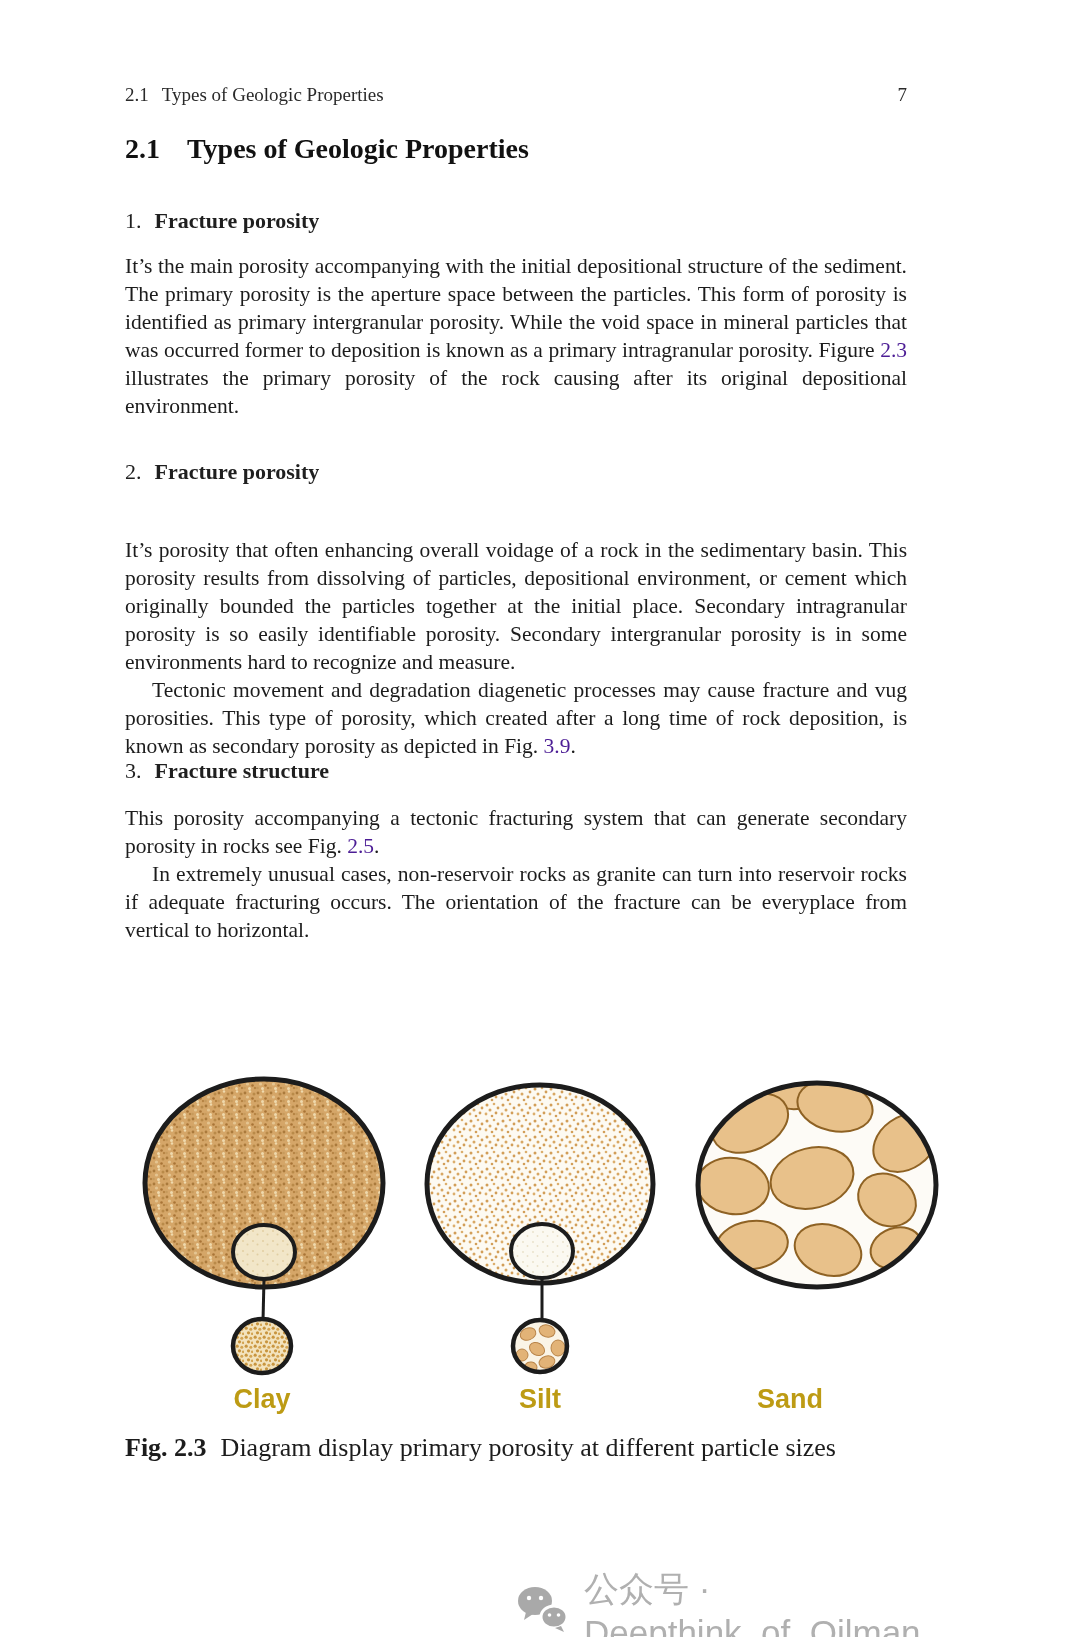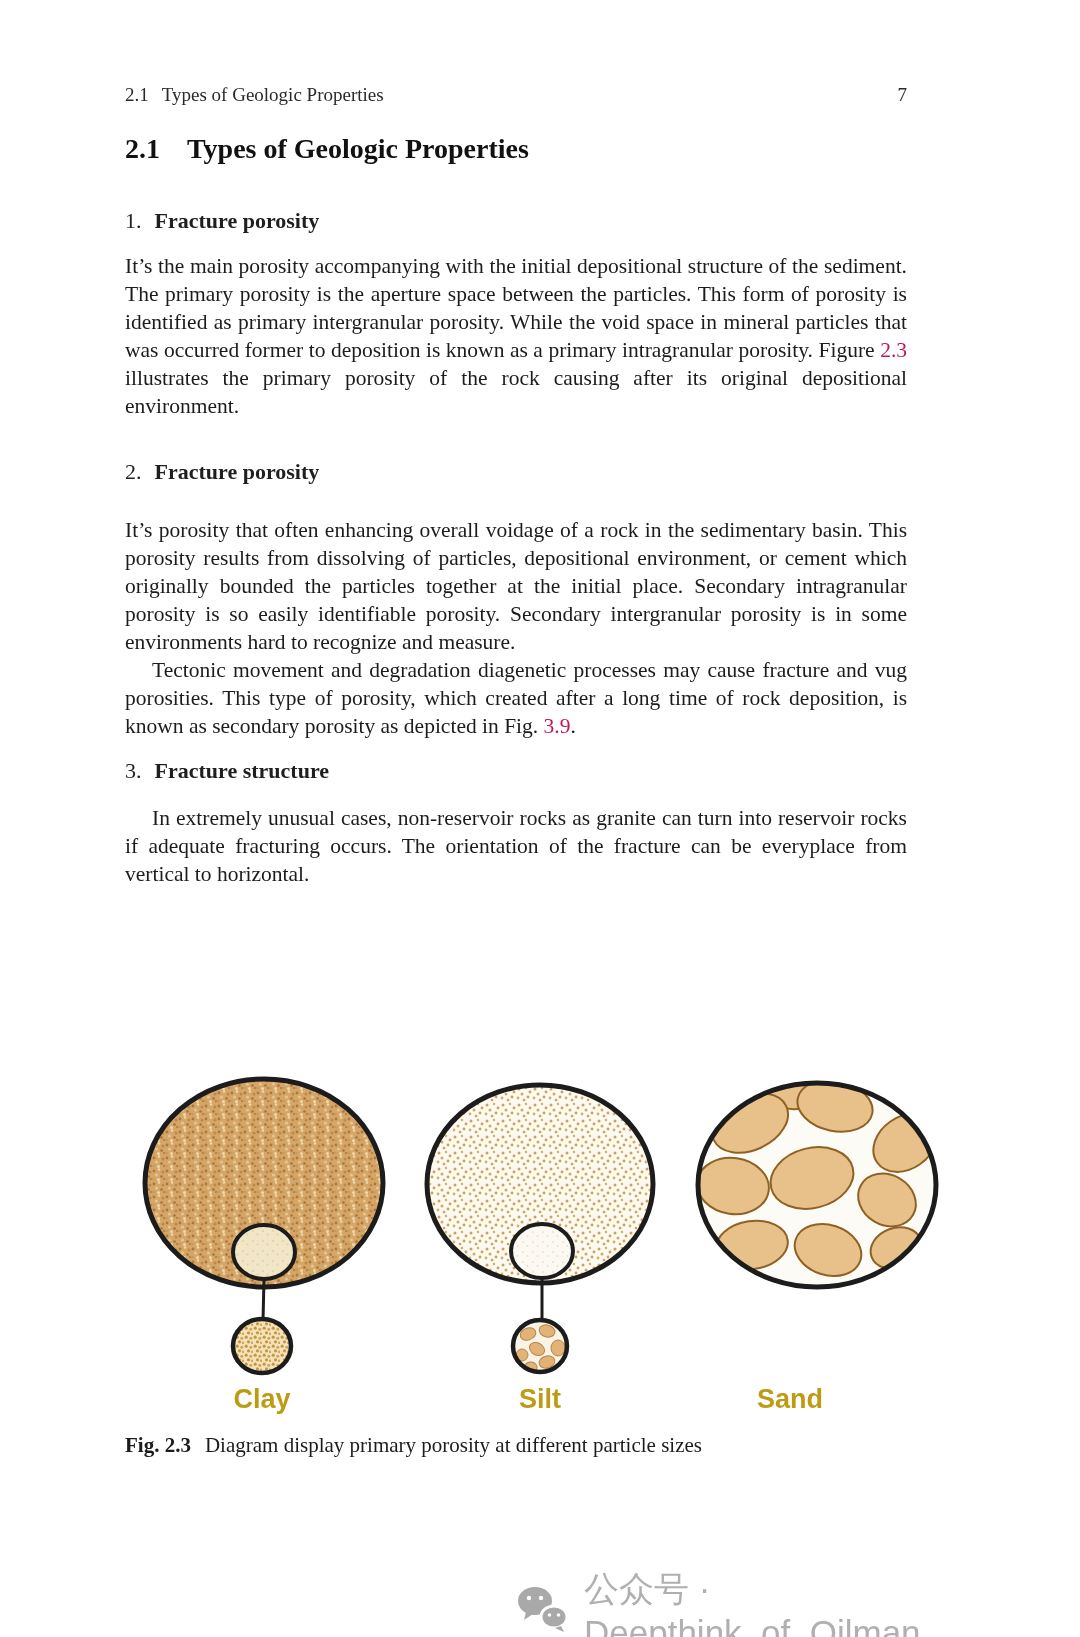--- a/index.html
+++ b/index.html
@@ -13,29 +13,29 @@
   .runhead .rh-left{display:flex;gap:13px;}
   
   .sec-title{top:133px;display:flex;gap:27px;font-size:28px;font-weight:bold;color:#111;}
   
   .item-head{display:flex;gap:13px;font-size:22px;}
   .item-head .num{font-weight:normal;}
   .item-head .ttl{font-weight:bold;}
   .ih1{top:208px;} .ih2{top:459px;} .ih3{top:758px;}
   
   .paras{font-size:21.5px;line-height:28px;text-align:justify;color:#1c1c1c;}
-  .p1{top:252px;} .p2{top:516px;} .p3{top:804px;}
+  .p1{top:252px;} .p2{top:536px;} .p3{top:804px;}
   .paras p{margin:0;}
   .paras p.indent{text-indent:27px;}
-  .fig-link{color:#be185d;}
+  .fig-link{color:#4c1d95;}
   
   .figure-svg{position:absolute;left:100px;top:1038px;}
   .fig-label{font-family:"Liberation Sans", sans-serif;font-size:27px;font-weight:bold;fill:#bd9b14;}
   
-  .caption{top:1433px;font-size:21px;color:#1c1c1c;}
+  .caption{top:1433px;font-size:26px;color:#1c1c1c;}
   .caption .cap-label{font-weight:bold;margin-right:14px;}
   
   .watermark{position:absolute;left:516px;top:1566px;display:flex;align-items:center;gap:14px;
     font-family:"Liberation Sans", sans-serif;font-size:35px;color:#b0b0b0;}
   .wm-icon{flex:0 0 auto;}
 </style>
 </head>
 <body>
 
 <div class="page">
@@ -68,20 +68,21 @@
   <div class="abs paras p2">
     <p><span>It’s porosity that often enhancing overall voidage of a rock in the sedimentary basin. This porosity results from dissolving of particles, depositional environment, or cement which originally bounded the particles together at the initial place. Secondary intragranular porosity is so easily identifiable porosity. Secondary intergranular porosity is in some environments hard to recognize and measure.</span></p>
     <p class="indent"><span>Tectonic movement and degradation diagenetic processes may cause fracture and vug porosities. This type of porosity, which created after a long time of rock deposition, is known as secondary porosity as depicted in Fig. </span><span class="fig-link">3.9</span><span>.</span></p>
   </div>
 
   <div class="abs item-head ih3">
     <span class="num">3.</span>
     <span class="ttl">Fracture structure</span>
   </div>
   <div class="abs paras p3">
+    <p><span>This porosity accompanying a tectonic fracturing system that can generate secondary porosity in rocks see Fig. </span><span class="fig-link">2.5</span><span>.</span></p>
     <p class="indent"><span>In extremely unusual cases, non-reservoir rocks as granite can turn into reservoir rocks if adequate fracturing occurs. The orientation of the fracture can be everyplace from vertical to horizontal.</span></p>
   </div>
 
   <svg class="figure-svg" width="880" height="380" viewBox="0 0 880 380">
     <defs>
       <pattern id="clayTex" width="13" height="13" patternUnits="userSpaceOnUse">
         <rect width="13" height="13" fill="#d5a668"></rect>
         <circle cx="2" cy="3" r="1.4" fill="#aa7a3c"></circle>
         <circle cx="7" cy="1.5" r="1.2" fill="#efd9ac"></circle>
         <circle cx="11" cy="4" r="1.5" fill="#b98a49"></circle>

